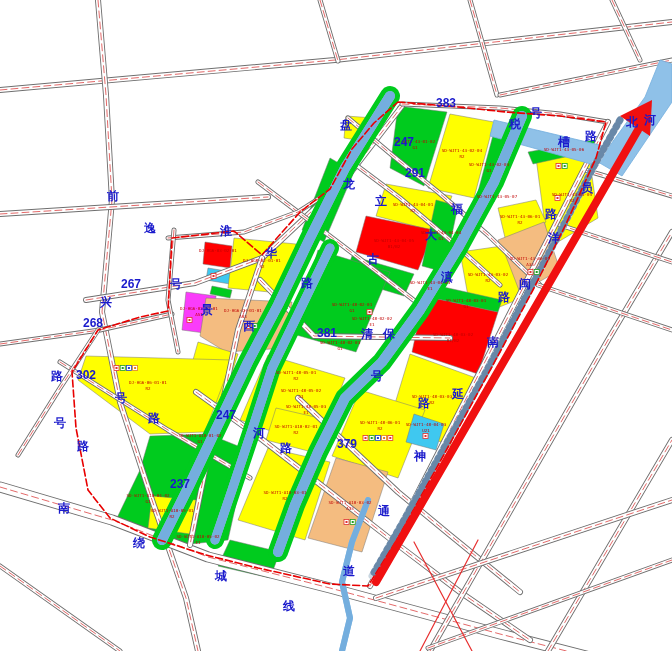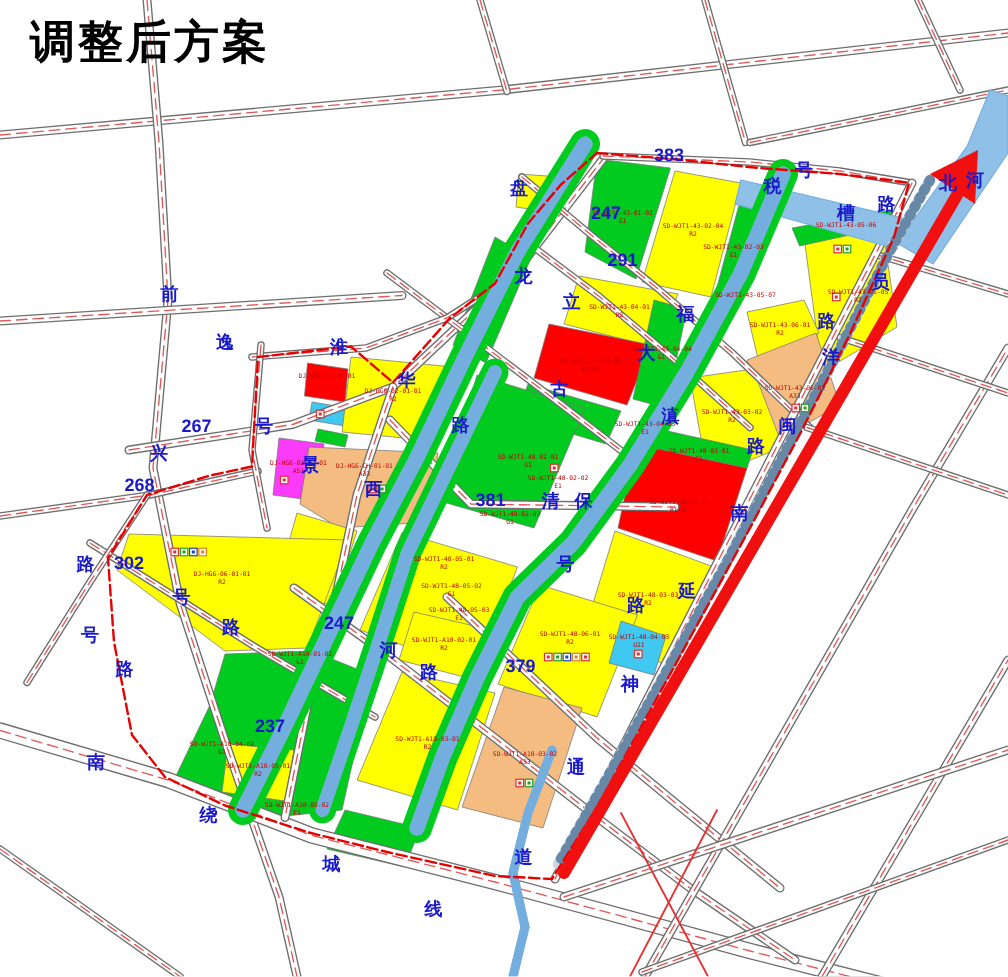--- a/index.html
+++ b/index.html
@@ -7,21 +7,20 @@
          font-family:"Liberation Sans","DejaVu Sans",sans-serif;}
   #map-svg{position:absolute;left:0;top:0;}
   #title{position:absolute;left:20px;top:8px;font-size:30px;font-weight:bold;color:#000;
          letter-spacing:2px;z-index:5;}
   text{user-select:none;}
 </style>
 </head>
 <body>
 
 <div id="stage">
-  <div id="title">调整后方案</div>
   <svg id="map-svg" width="672" height="651" viewBox="0 0 672 651" xmlns="http://www.w3.org/2000/svg">
       <polygon points="398,106 447,112 424,186 390,168" fill="#00CB1E" stroke="#777" stroke-width="0.5"></polygon>
       <polygon points="450,114 494,122 474,198 428,188" fill="#FFFF00" stroke="#777" stroke-width="0.5"></polygon>
       <polygon points="496,124 514,128 494,202 476,199" fill="#00CB1E" stroke="#777" stroke-width="0.5"></polygon>
       <polygon points="330,158 354,172 324,242 302,230" fill="#00CB1E" stroke="#777" stroke-width="0.5"></polygon>
       <polygon points="346,116 374,118 370,142 344,138" fill="#FFFF00" stroke="#777" stroke-width="0.5"></polygon>
       <polygon points="536,158 588,148 598,218 548,248" fill="#FFFF00" stroke="#777" stroke-width="0.5"></polygon>
       <polygon points="528,152 594,140 597,150 533,164" fill="#00CB1E" stroke="#777" stroke-width="0.5"></polygon>
       <polygon points="386,184 452,196 438,232 376,216" fill="#FFFF00" stroke="#777" stroke-width="0.5"></polygon>
       <polygon points="366,216 434,230 418,270 356,252" fill="#FF0000" stroke="#777" stroke-width="0.5"></polygon>

